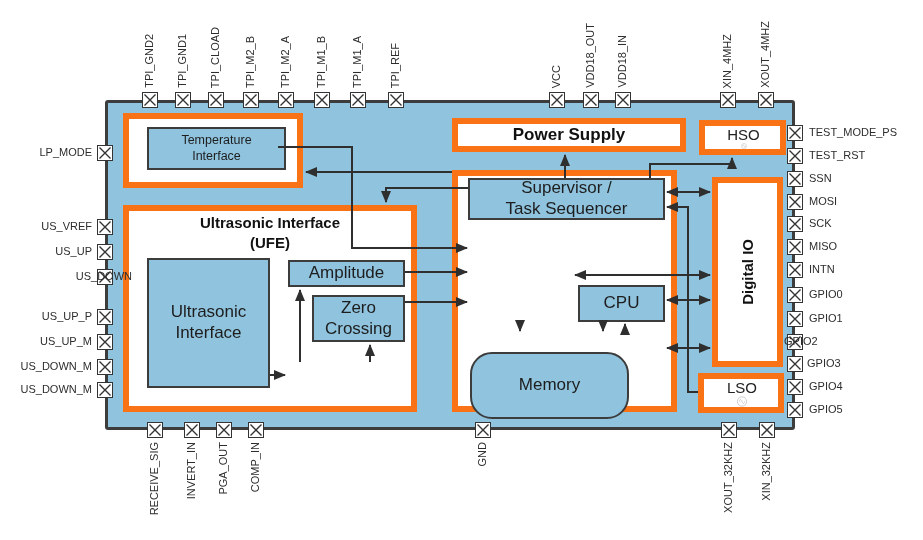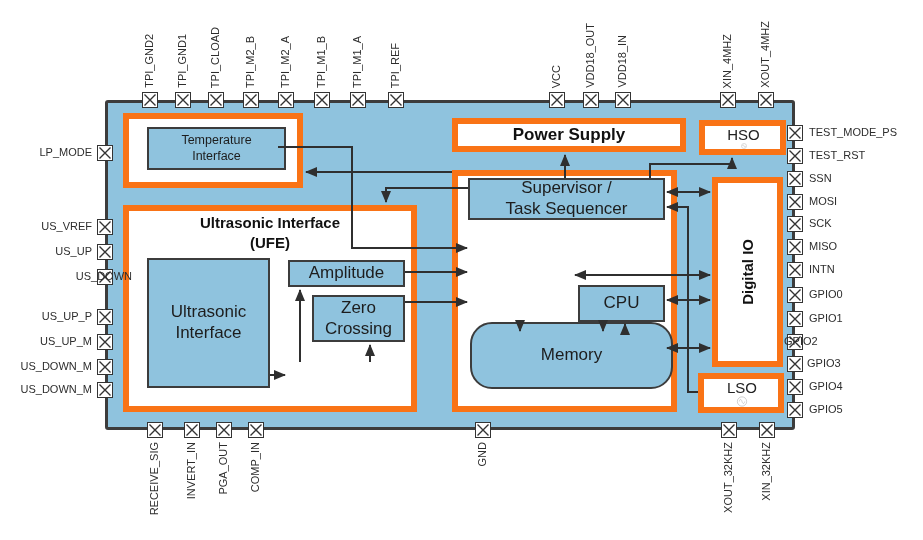--- a/index.html
+++ b/index.html
@@ -77,21 +77,21 @@
     <span class="block-label">Zero
 Crossing</span>
   </div>
   <div class="abs bbox" style="left:468px;top:178px;width:197px;height:42px;">
     <span class="block-label">Supervisor /
 Task Sequencer</span>
   </div>
   <div class="abs bbox" style="left:578px;top:285px;width:87px;height:37px;">
     <span class="block-label">CPU</span>
   </div>
-  <div class="abs bbox" style="left:470px;top:322px;width:203px;height:67px;border-radius:22px;">
+  <div class="abs bbox" style="left:470px;top:352px;width:159px;height:67px;border-radius:22px;">
     <span class="block-label">Memory</span>
   </div>
 
   <svg id="wire-layer" width="923" height="540" viewBox="0 0 923 540">
     <defs>
       <marker id="arr" viewBox="0 0 12 10" refX="11" refY="5" markerWidth="12" markerHeight="10" markerUnits="userSpaceOnUse" orient="auto-start-reverse">
         <path d="M0,0 L12,5 L0,10 Z" fill="#2f2f2f"></path>
       </marker>
     </defs>
     <g fill="none" stroke="#2f2f2f" stroke-width="2">

